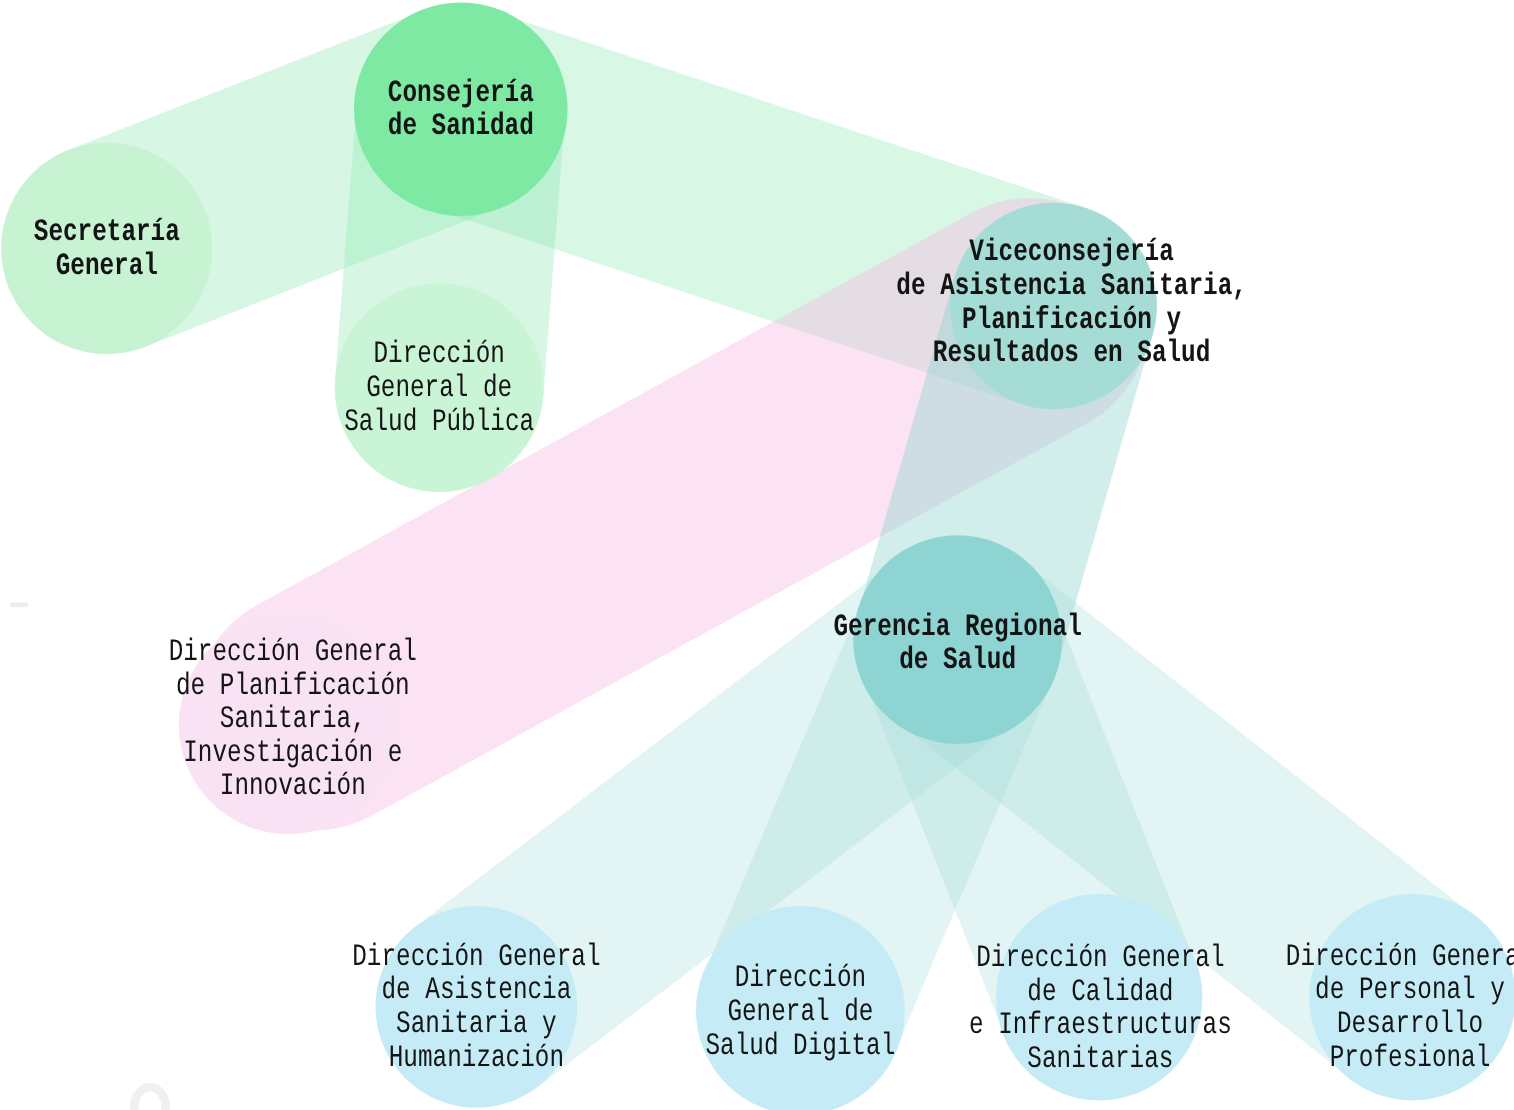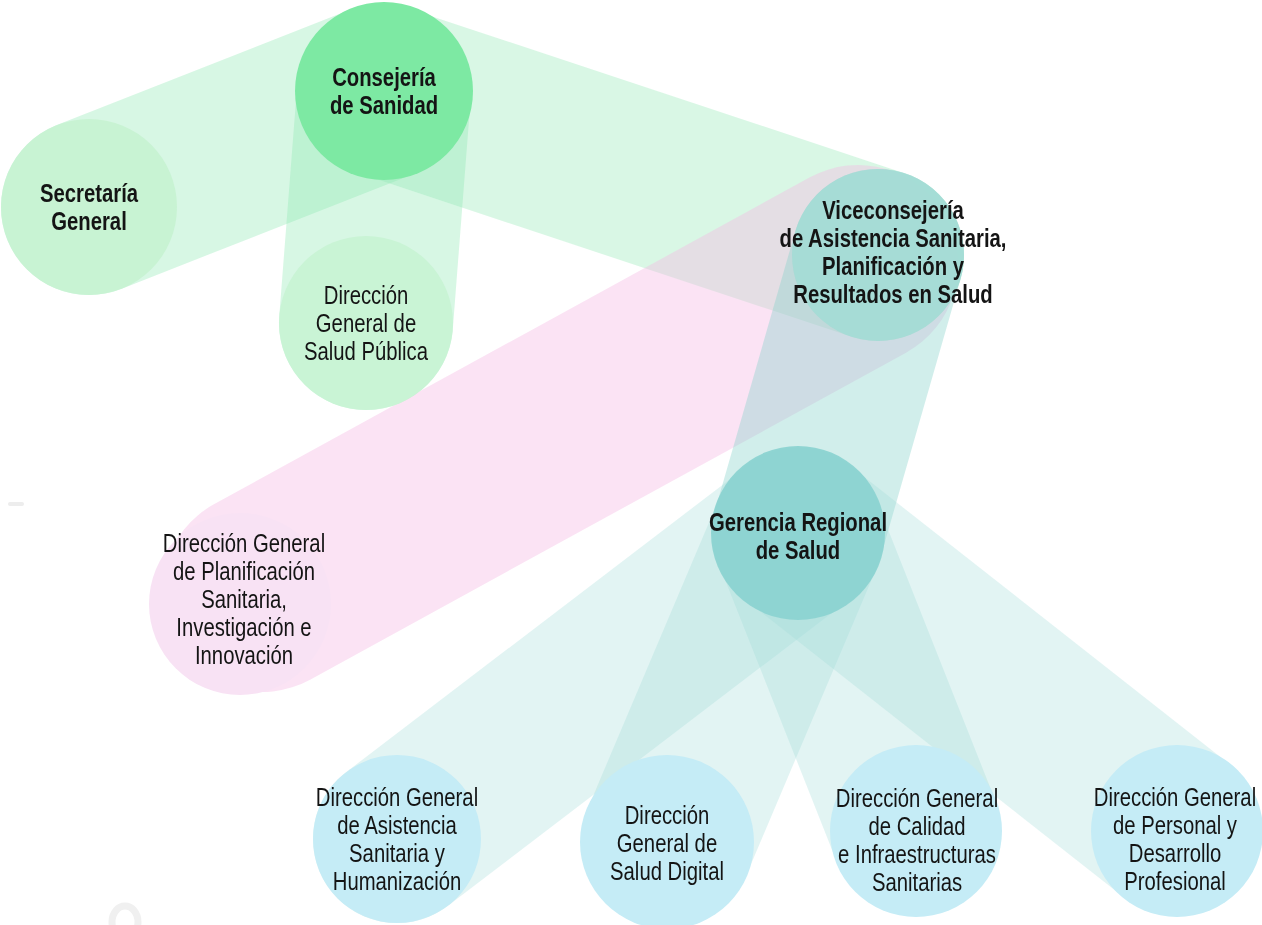--- a/index.html
+++ b/index.html
@@ -6,21 +6,21 @@
     margin: 0;
     padding: 0;
     background: #ffffff;
   }
   #stage {
     position: relative;
     width: 1262px;
     height: 925px;
     overflow: hidden;
     background: #ffffff;
-    font-family: Liberation Sans, sans-serif;
+    font-family: Liberation Mono, monospace;
   }
   #diagram-svg {
     position: absolute;
     left: 0;
     top: 0;
     width: 100%;
     height: 100%;
     display: block;
   }
   .node-label {

